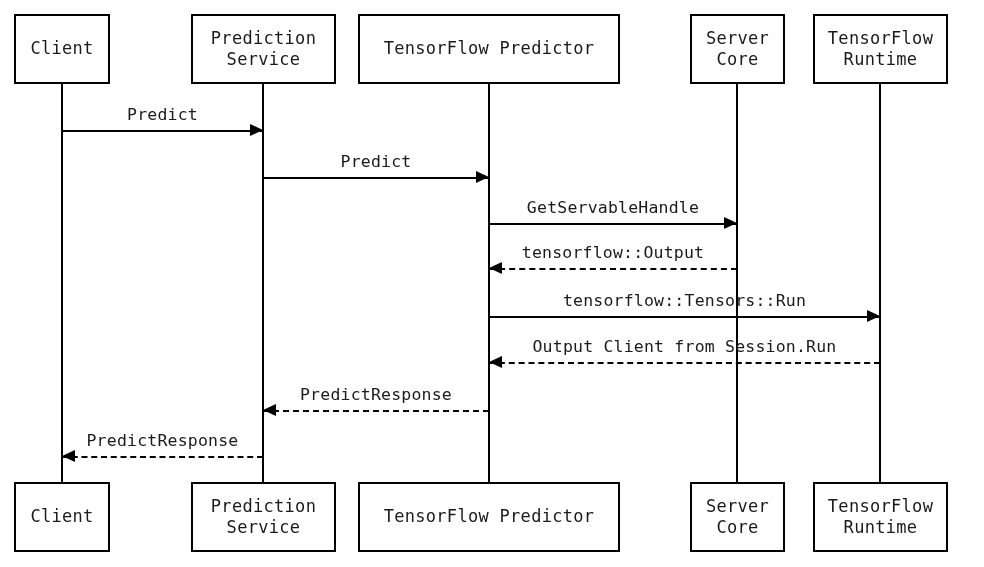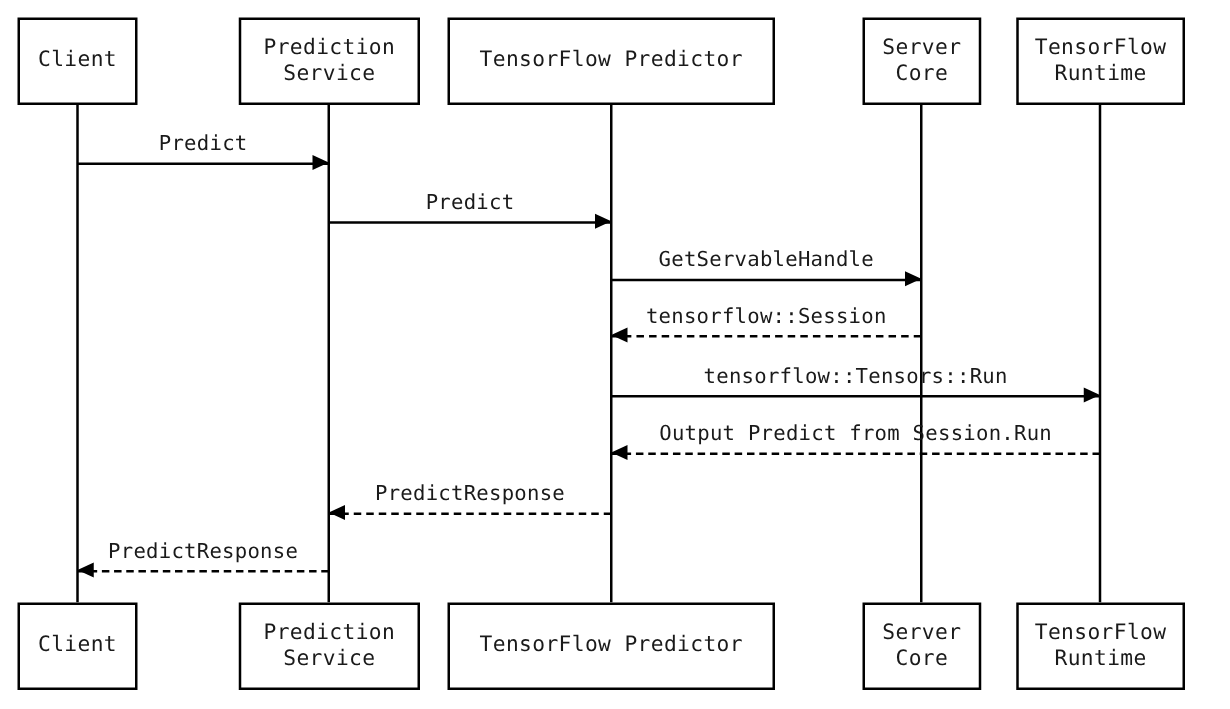--- a/index.html
+++ b/index.html
@@ -103,31 +103,31 @@
         <div class="msg-label">Predict</div>
       </div>
       <div class="msg" style="left: 489px; top: 223px; width: 248px; height: 0px;">
         <div class="msg-line" style="width: 248px;"></div>
         <div class="arrowhead right" style="left: 235px;"></div>
         <div class="msg-label">GetServableHandle</div>
       </div>
       <div class="msg" style="left: 489px; top: 268px; width: 248px; height: 0px;">
         <div class="msg-line dashed" style="width: 248px;"></div>
         <div class="arrowhead left" style="left: 0px;"></div>
-        <div class="msg-label">tensorflow::Session</div>
+        <div class="msg-label">tensorflow::Output</div>
       </div>
       <div class="msg" style="left: 489px; top: 316px; width: 391px; height: 0px;">
         <div class="msg-line" style="width: 391px;"></div>
         <div class="arrowhead right" style="left: 378px;"></div>
         <div class="msg-label">tensorflow::Tensors::Run</div>
       </div>
       <div class="msg" style="left: 489px; top: 362px; width: 391px; height: 0px;">
         <div class="msg-line dashed" style="width: 391px;"></div>
         <div class="arrowhead left" style="left: 0px;"></div>
-        <div class="msg-label">Output Predict from Session.Run</div>
+        <div class="msg-label">Output Client from Session.Run</div>
       </div>
       <div class="msg" style="left: 263px; top: 410px; width: 226px; height: 0px;">
         <div class="msg-line dashed" style="width: 226px;"></div>
         <div class="arrowhead left" style="left: 0px;"></div>
         <div class="msg-label">PredictResponse</div>
       </div>
       <div class="msg" style="left: 62px; top: 456px; width: 201px; height: 0px;">
         <div class="msg-line dashed" style="width: 201px;"></div>
         <div class="arrowhead left" style="left: 0px;"></div>
         <div class="msg-label">PredictResponse</div>

